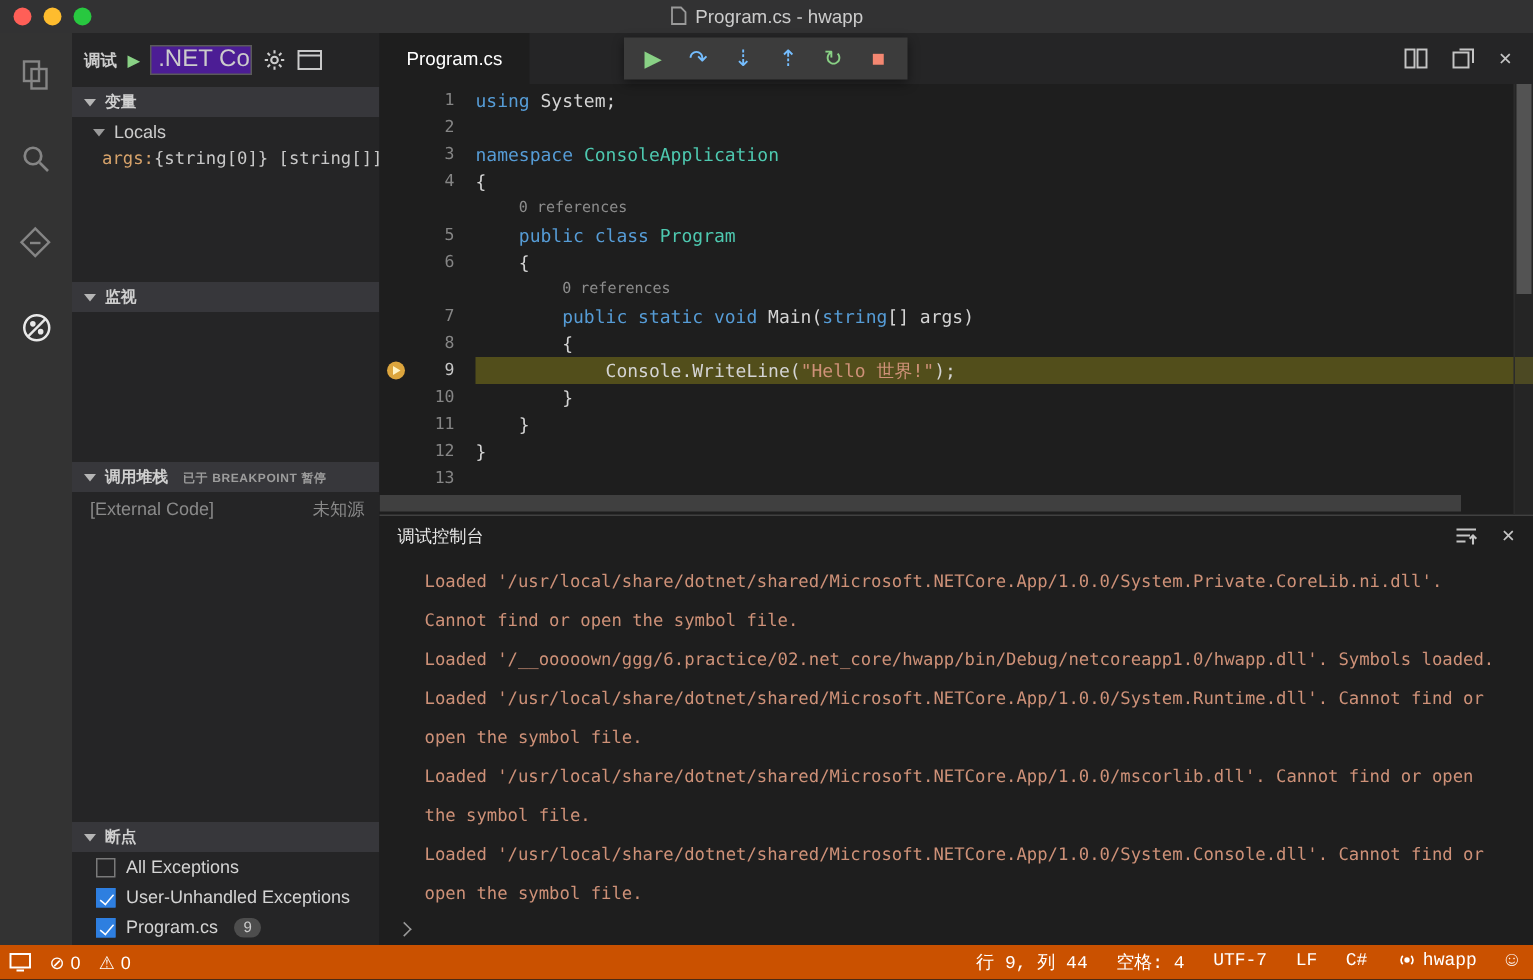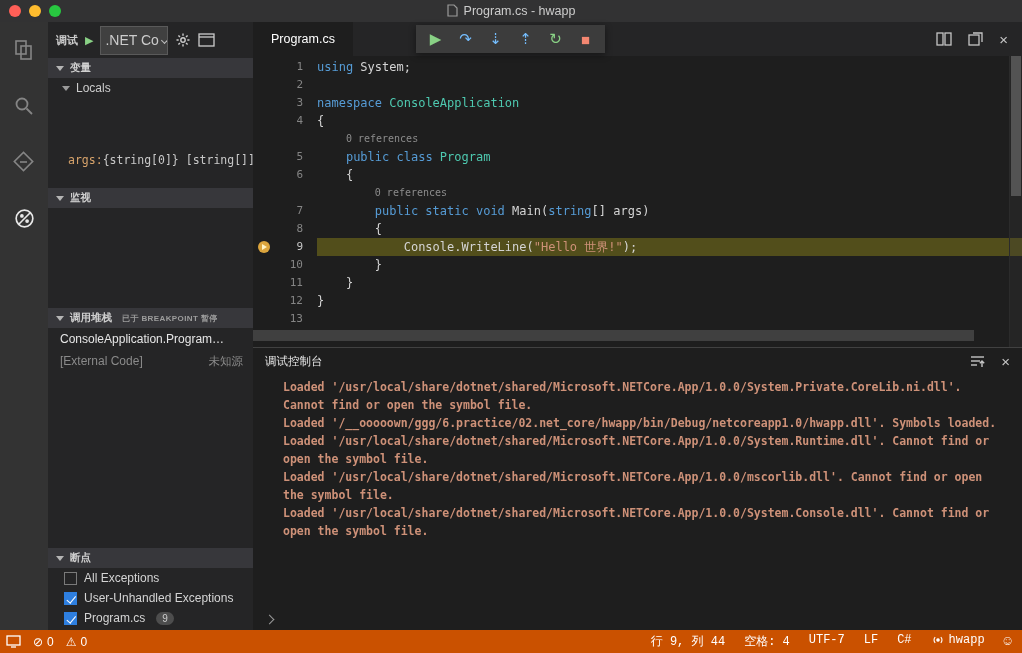--- a/index.html
+++ b/index.html
@@ -20,36 +20,36 @@
   
   .activitybar { flex:0 0 48px; background:#333333; display:flex; flex-direction:column;
     align-items:center; padding-top:14px; gap:28px; }
   .act-item { width:28px; height:28px; display:flex; align-items:center; justify-content:center; }
 
   
   .sidebar { flex:0 0 205px; background:#252526; display:flex; flex-direction:column; color:#cccccc; overflow:hidden; }
   .side-toolbar { flex:0 0 36px; display:flex; align-items:center; padding:0 8px; gap:7px;text-align:center; }
   .side-title { font-size:11px; font-weight:bold; color:#cccccc; }
   .start-btn { color:#89d185; font-size:11px; }
-  .cfg-select { width:68px; height:29px; background:#404040; border:1px solid #5a5a5a;
+  .cfg-select { width:68px; height:20px; background:#4c1d95; border:1px solid #5a5a5a;
     display:flex; align-items:center; justify-content:space-between; padding:0 4px;
-    font-size:14px; color:#cccccc; white-space:nowrap; overflow:hidden; }
+    font-size:16px; color:#cccccc; white-space:nowrap; overflow:hidden; }
   .chev-down { width:5px; height:5px; border-right:1.3px solid #bbb; border-bottom:1.3px solid #bbb;
     transform:rotate(45deg); flex:0 0 5px; margin-left:3px; }
   .section { display:flex; flex-direction:column; overflow:hidden; }
   .sec-var{flex:0 0 130px}.sec-watch{flex:0 0 120px}.sec-stack{flex:0 0 240px}.sec-bp{flex:1 1 auto}
   .section-header { flex:0 0 20px; background:#37373b; display:flex; align-items:center;
     padding:0 8px; font-size:10.5px; font-weight:bold; color:#cfcfcf; }
   .twisty { width:0; height:0; border-left:4px solid transparent; border-right:4px solid transparent;
     border-top:5px solid #b5b5b5; margin-right:6px; }
   .sec-body { flex:1; overflow:hidden; }
   .tree-row { height:20px; display:flex; align-items:center; padding-left:14px; font-size:12px;
     white-space:nowrap; }
-  .var-row { height:22px; display:flex; align-items:flex-end; padding-left:20px;
-    font-family:"DejaVu Sans Mono",monospace; font-size:11.5px; white-space:nowrap; overflow:hidden;margin-top:47px; }
+  .var-row { height:22px; display:flex; align-items:flex-start; padding-left:20px;
+    font-family:"DejaVu Sans Mono",monospace; font-size:11.5px; white-space:nowrap; overflow:hidden; }
   .var-name { color:#d7a36b; }
   .var-value { color:#c8c8c8; }
   .stack-badge { margin-left:10px; font-size:8px; color:#9d9d9d; font-weight:bold; letter-spacing:.4px; }
   .stack-row { height:22px; display:flex; align-items:center; padding:0 10px 0 12px; font-size:12px;
     color:#e6e6e6; white-space:nowrap; overflow:hidden; }
   .stack-row.dim { color:#8a8a8a; }
   .stack-src { margin-left:auto; color:#8a8a8a; font-size:11.5px; }
   .bp-row { height:20px; display:flex; align-items:center; gap:7px; padding-left:16px;
     font-size:12px; color:#d4d4d4; white-space:nowrap; }
   .cb { width:13px; height:13px; border:1px solid #7a7a7a; background:#252526; position:relative; flex:0 0 13px; }
@@ -89,21 +89,21 @@
   .vscroll { position:absolute; right:0; top:0; bottom:0; width:13px; background:rgba(58,58,58,0.25);
     border-left:1px solid #2b2b2b; }
   .vscroll .slider { position:absolute; top:0; left:1px; right:1px; height:140px; background:rgba(140,140,140,0.45); }
 
   
   .panel { flex:0 0 283px; border-top:1px solid #414141; background:#1e1e1e; display:flex; flex-direction:column; }
   .panel-header { flex:0 0 26px; display:flex; align-items:center; padding:0 12px; }
   .panel-title { font-size:11.5px; font-weight:normal; color:#e7e7e7; }
   .panel-actions { margin-left:auto; display:flex; align-items:center; gap:16px; }
   .panel-content { flex:1; padding:4px 14px 0 30px; font-family:"DejaVu Sans Mono",monospace;
-    font-size:11.5px; line-height:18px; color:#ce9178; overflow:hidden;font-weight:bold; }
+    font-size:11.5px; line-height:26px; color:#ce9178; overflow:hidden; }
   .console-line { white-space:pre-wrap; word-wrap:break-word; }
   .panel-input { flex:0 0 22px; display:flex; align-items:center; padding-left:13px; }
   .prompt-chev { width:7px; height:7px; border-right:1.6px solid #9a9a9a; border-top:1.6px solid #9a9a9a;
     transform:rotate(45deg); }
 
   
   .statusbar { flex:0 0 23px; background:#ca5100; display:flex; align-items:center;
     color:#ffffff; font-size:12px; padding:0 10px 0 6px; gap:12px; }
   .sb-group { display:flex; align-items:center; gap:12px; }
   .sb-right { margin-left:auto; display:flex; align-items:flex-start; gap:19px;font-family:Liberation Mono, monospace; }
@@ -212,23 +212,20 @@
         <div class="sec-body"></div>
       </div>
 
       <div class="section sec-stack">
         <div class="section-header">
           <span class="twisty"></span>
           <span>调用堆栈</span>
           <span class="stack-badge">已于 BREAKPOINT 暂停</span>
         </div>
         <div class="sec-body" id="stack-list">
-            <div class="stack-row">
-              <span>ConsoleApplication.Program…</span>
-            </div>
             <div class="stack-row dim">
               <span>[External Code]</span>
               <span class="stack-src">未知源</span>
             </div>
           </div>
       </div>
 
       <div class="section sec-bp">
         <div class="section-header">
           <span class="twisty"></span>

